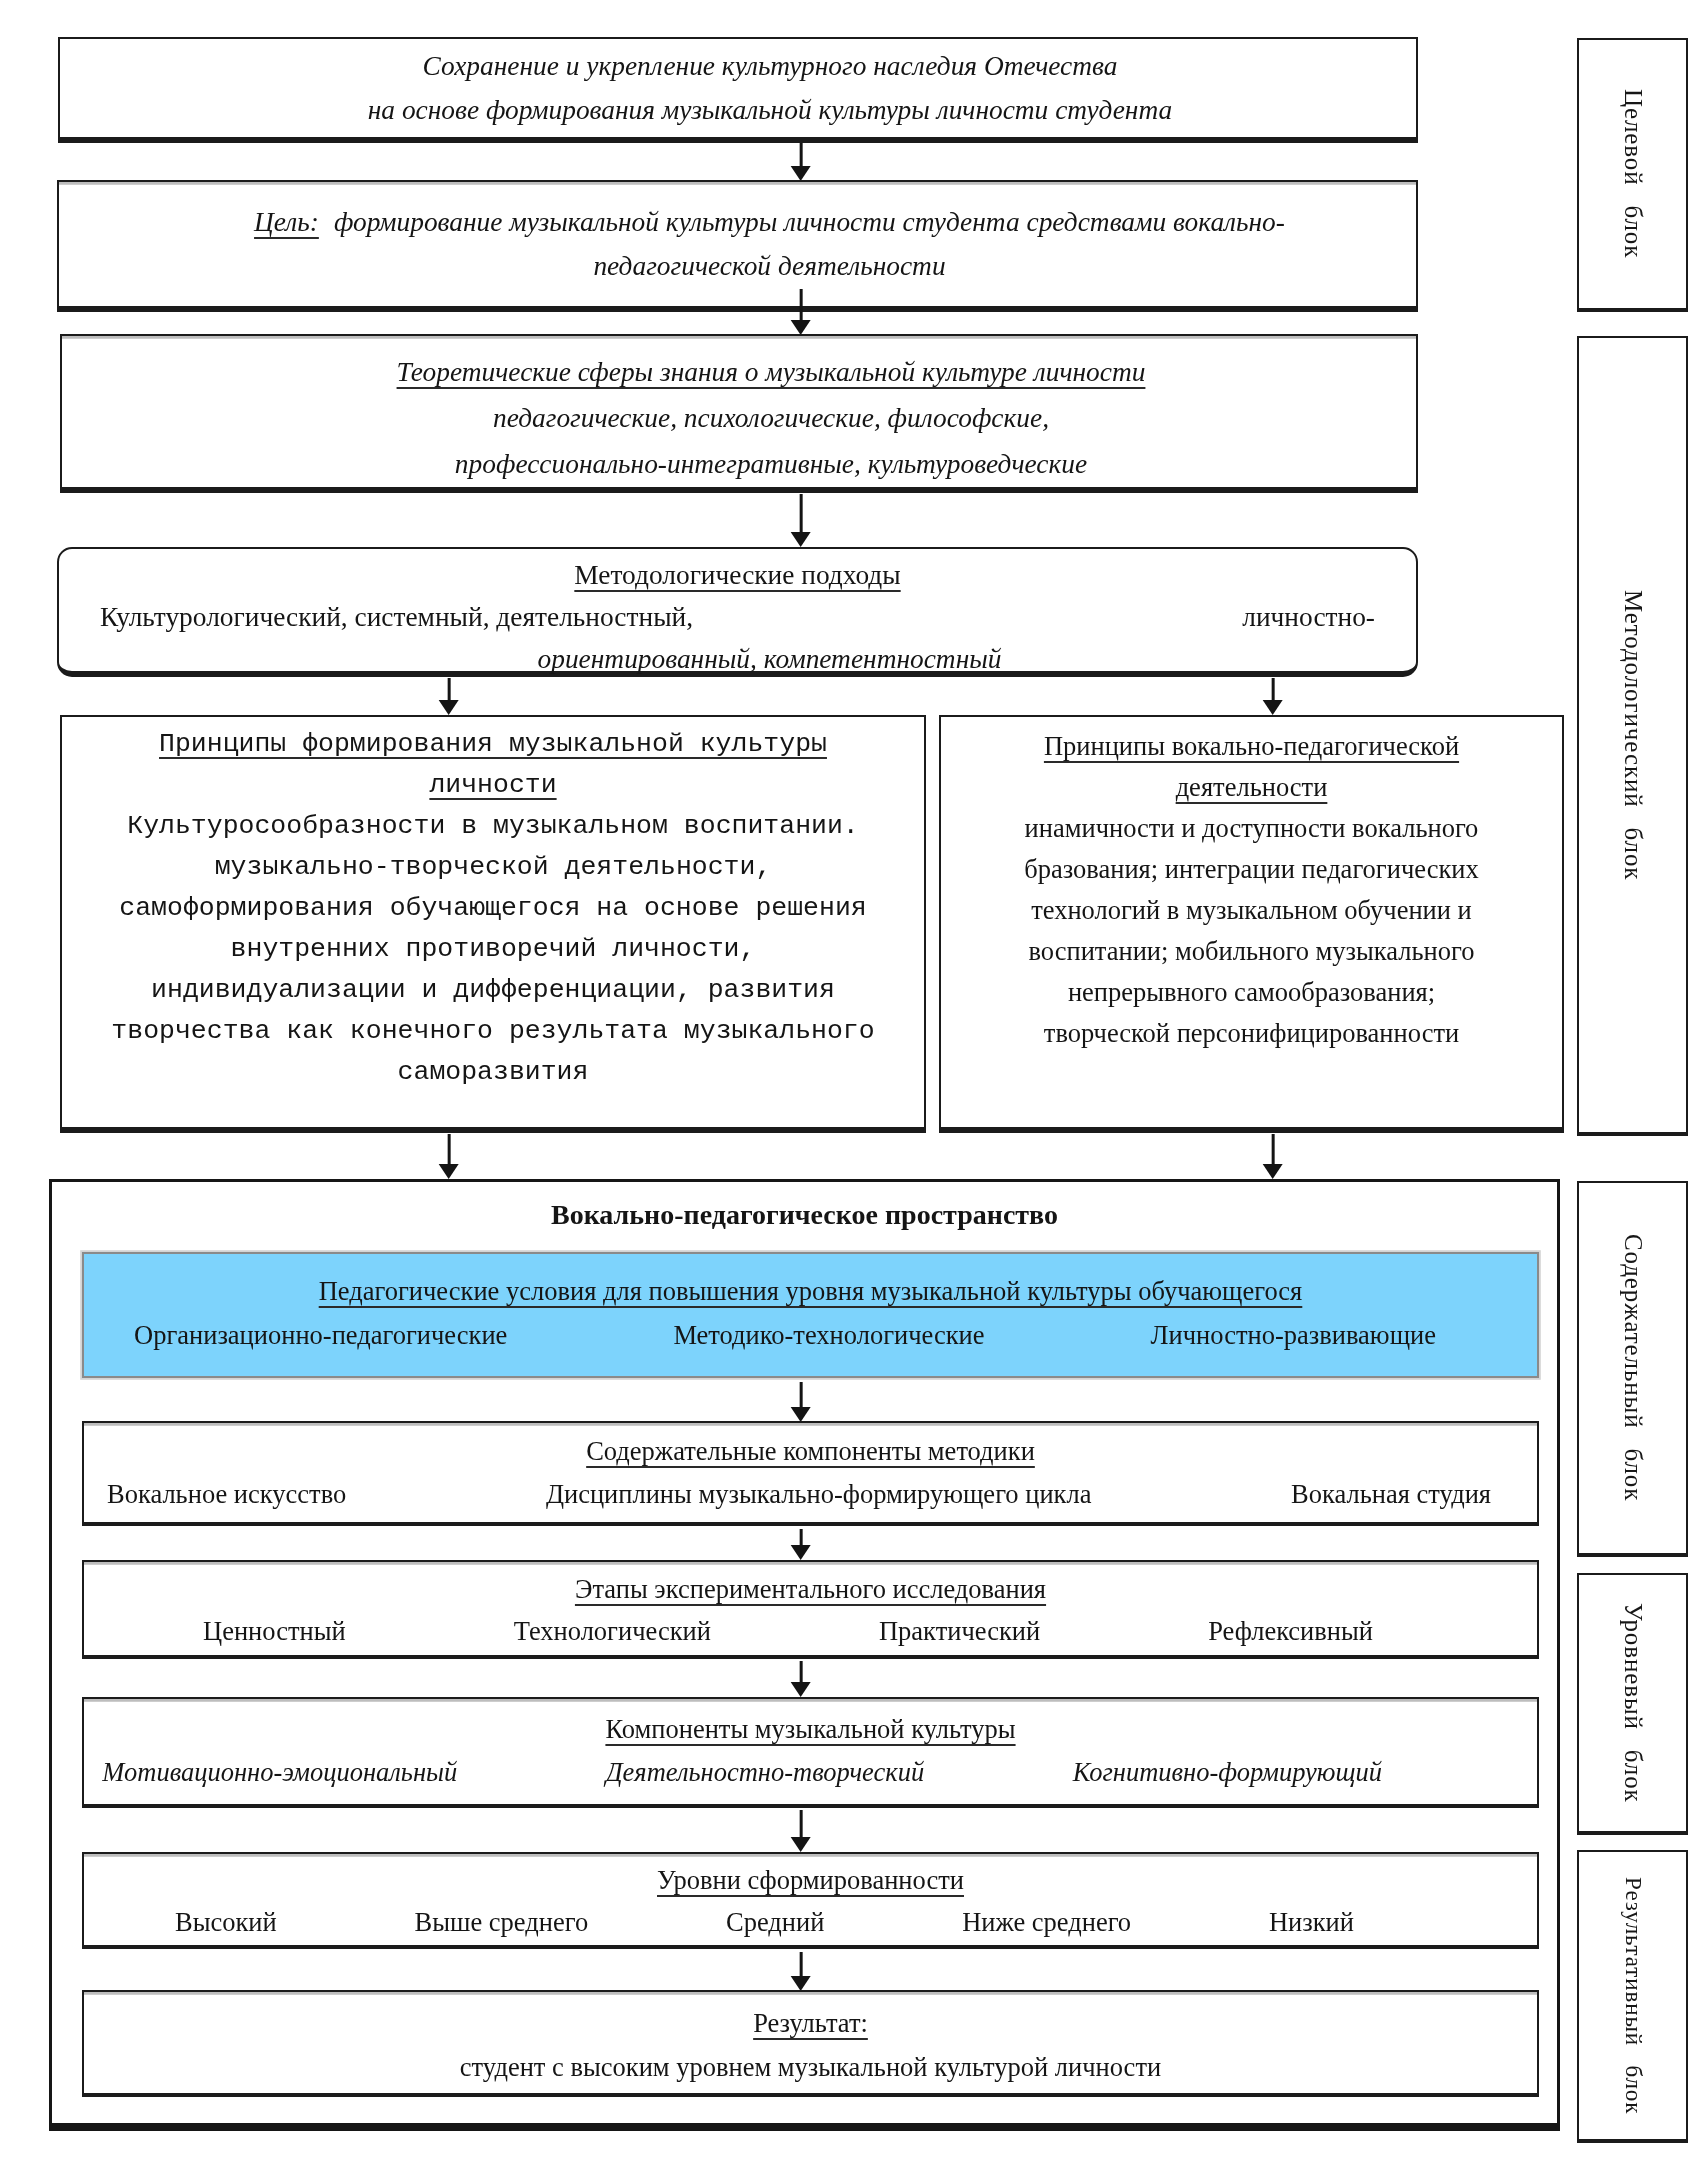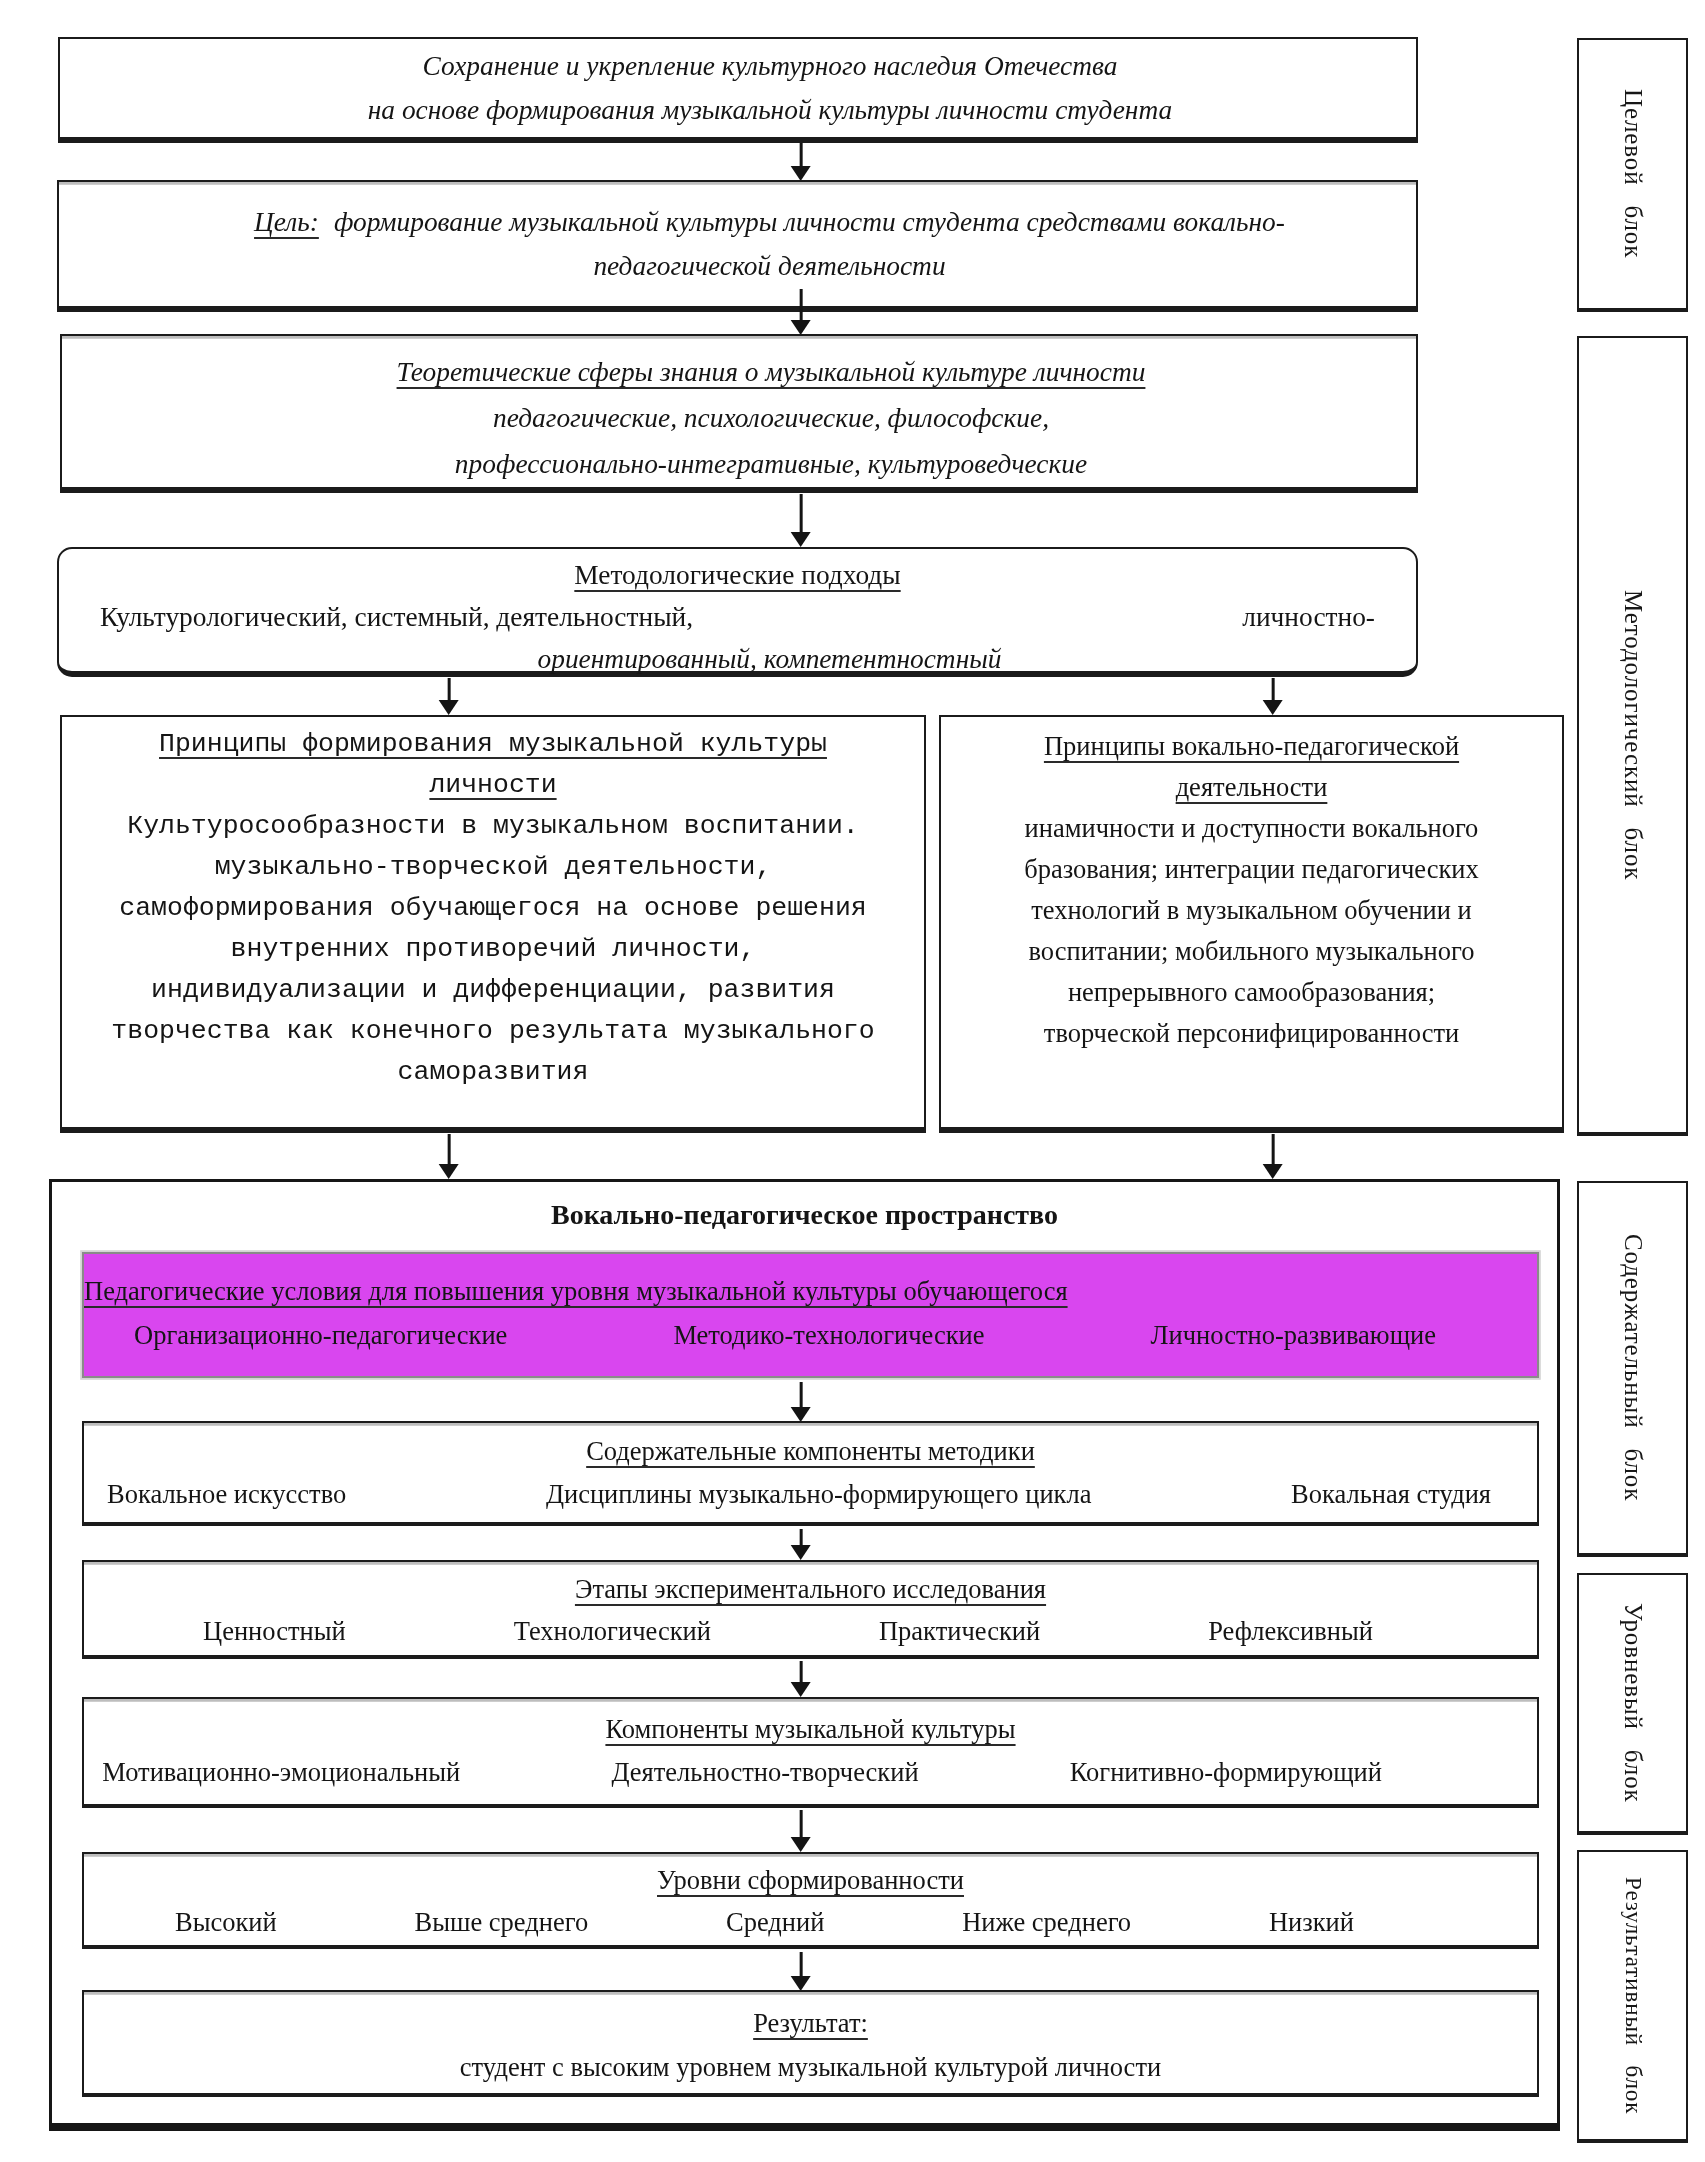--- a/index.html
+++ b/index.html
@@ -33,21 +33,21 @@
   }
   .sideblock .vtxt{
     writing-mode:vertical-rl;font-size:25px;letter-spacing:0.9px;word-spacing:12.8px;color:#171717;
   }
   .bigframe{
     position:absolute;box-sizing:border-box;background:#fff;
     border:3.7px solid #161616;border-bottom-width:8.2px;
   }
   .spacetitle{position:absolute;text-align:center;font-weight:bold;font-size:28px;}
   .condbox{
-    position:absolute;box-sizing:border-box;background:#d946ef;text-align:left;
+    position:absolute;box-sizing:border-box;background:#7dd3fc;text-align:center;
     border:2.7px solid #8a8a8a;box-shadow:0 0 0 1.8px #d4d4d4;
   }
 </style>
 </head>
 <body>
 
 <div class="canvas">
 
   <div class="box vcenter t30 shift" style="left:58px;top:37px;width:1360px;height:106px;">
     <div class="nowrap">Сохранение и укрепление культурного наследия Отечества</div>
@@ -144,21 +144,21 @@
       <span class="nowrap">Технологический</span>
       <span class="nowrap">Практический</span>
       <span class="nowrap">Рефлексивный</span>
     </div>
   </div>
 
   <div class="arr" style="left:801px;top:1661px;height:21px;"></div>
 
   <div class="box t29 gtop" style="left:82px;top:1697px;width:1457px;height:111px;padding-top:9.1px;line-height:43px;border-bottom-width:4.6px;">
     <div class="u nowrap">Компоненты музыкальной культуры</div>
-    <div class="items" style="padding:0 155px 0 18.3px;">
+    <div class="items" style="padding:0 155px 0 18.3px;font-style:italic;">
       <span class="nowrap">Мотивационно-эмоциональный</span>
       <span class="nowrap">Деятельностно-творческий</span>
       <span class="nowrap">Когнитивно-формирующий</span>
     </div>
   </div>
 
   <div class="arr" style="left:801px;top:1810px;height:27.4px;"></div>
 
   <div class="box t29 gtop" style="left:82px;top:1852px;width:1457px;height:97px;padding-top:4.6px;line-height:42px;border-bottom-width:4.6px;">
     <div class="u nowrap">Уровни сформированности</div>

